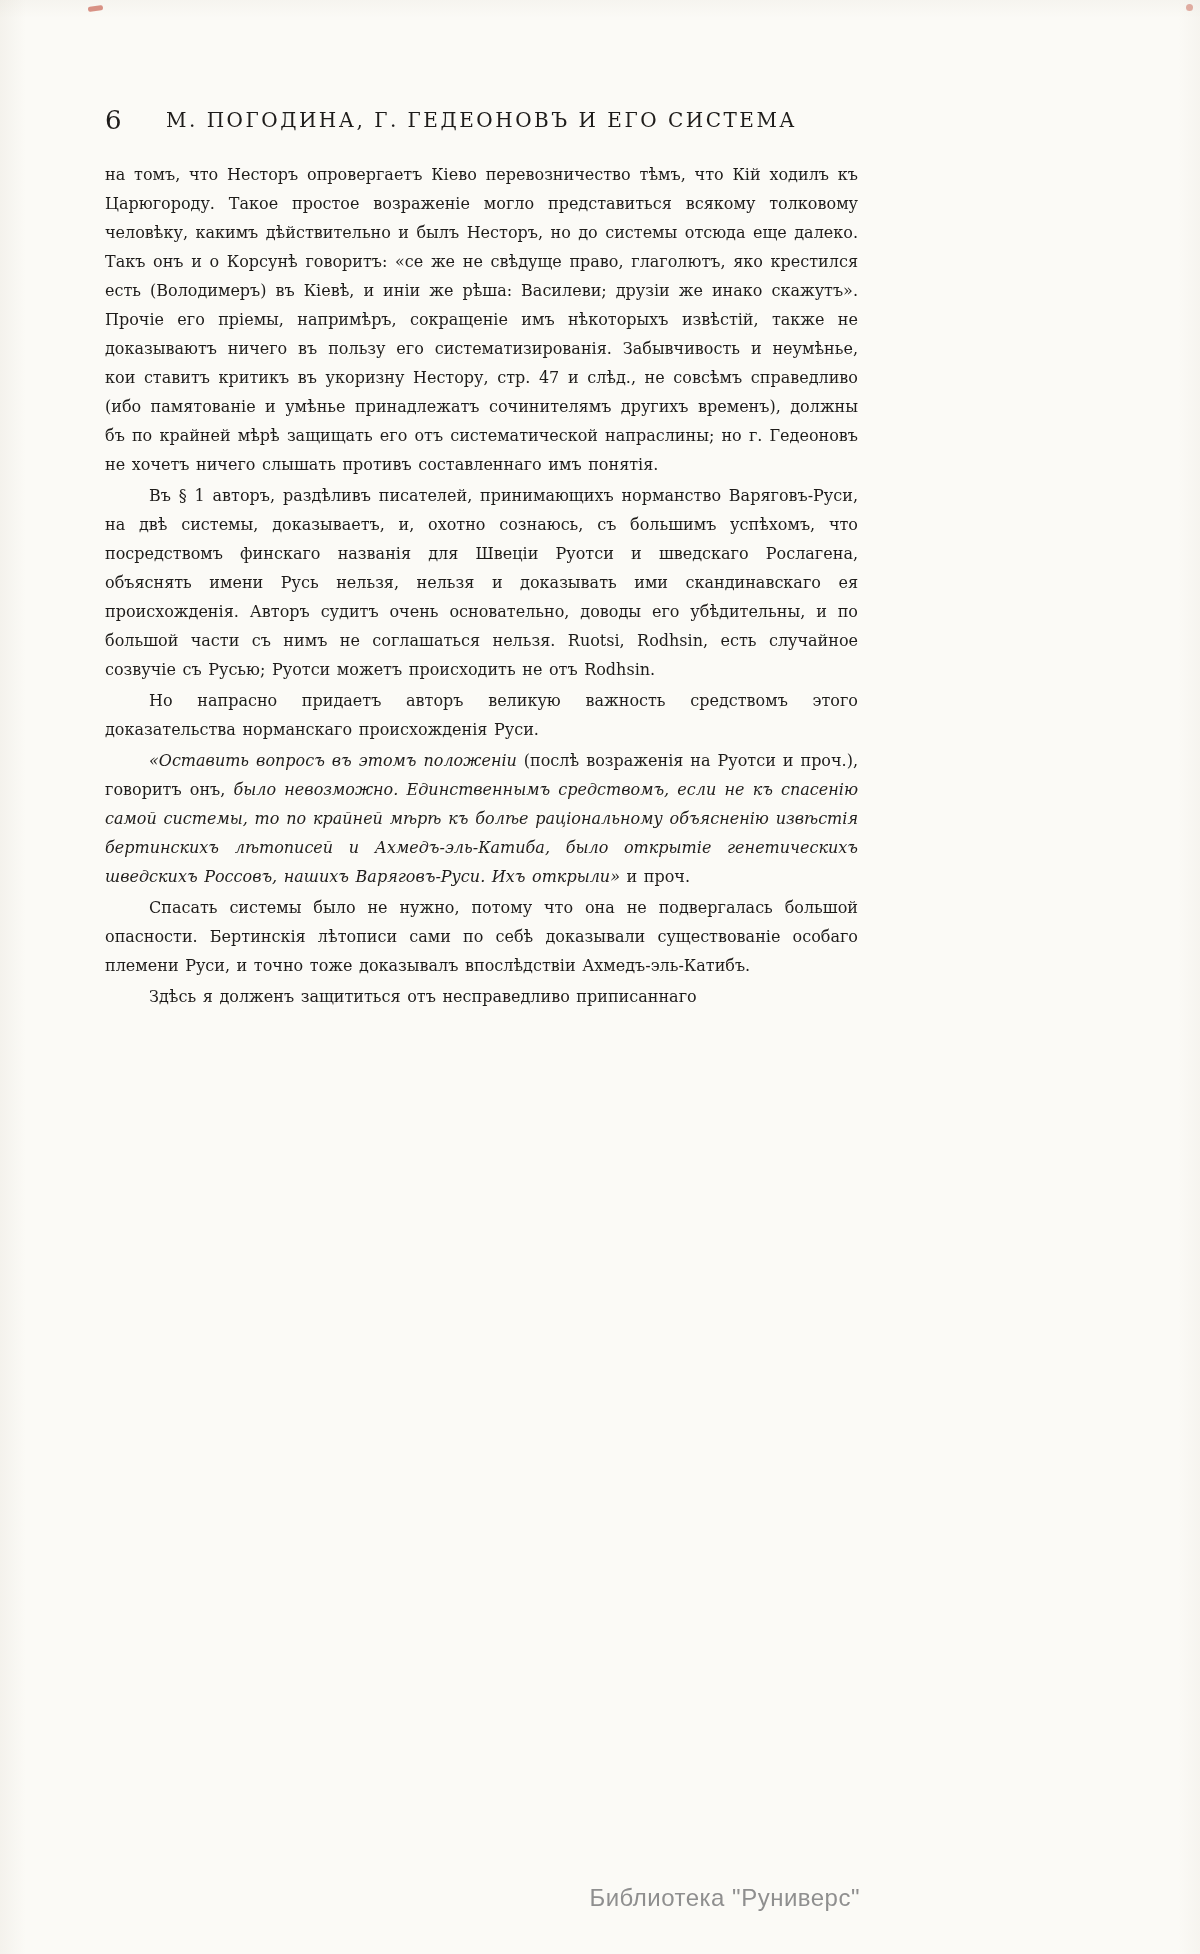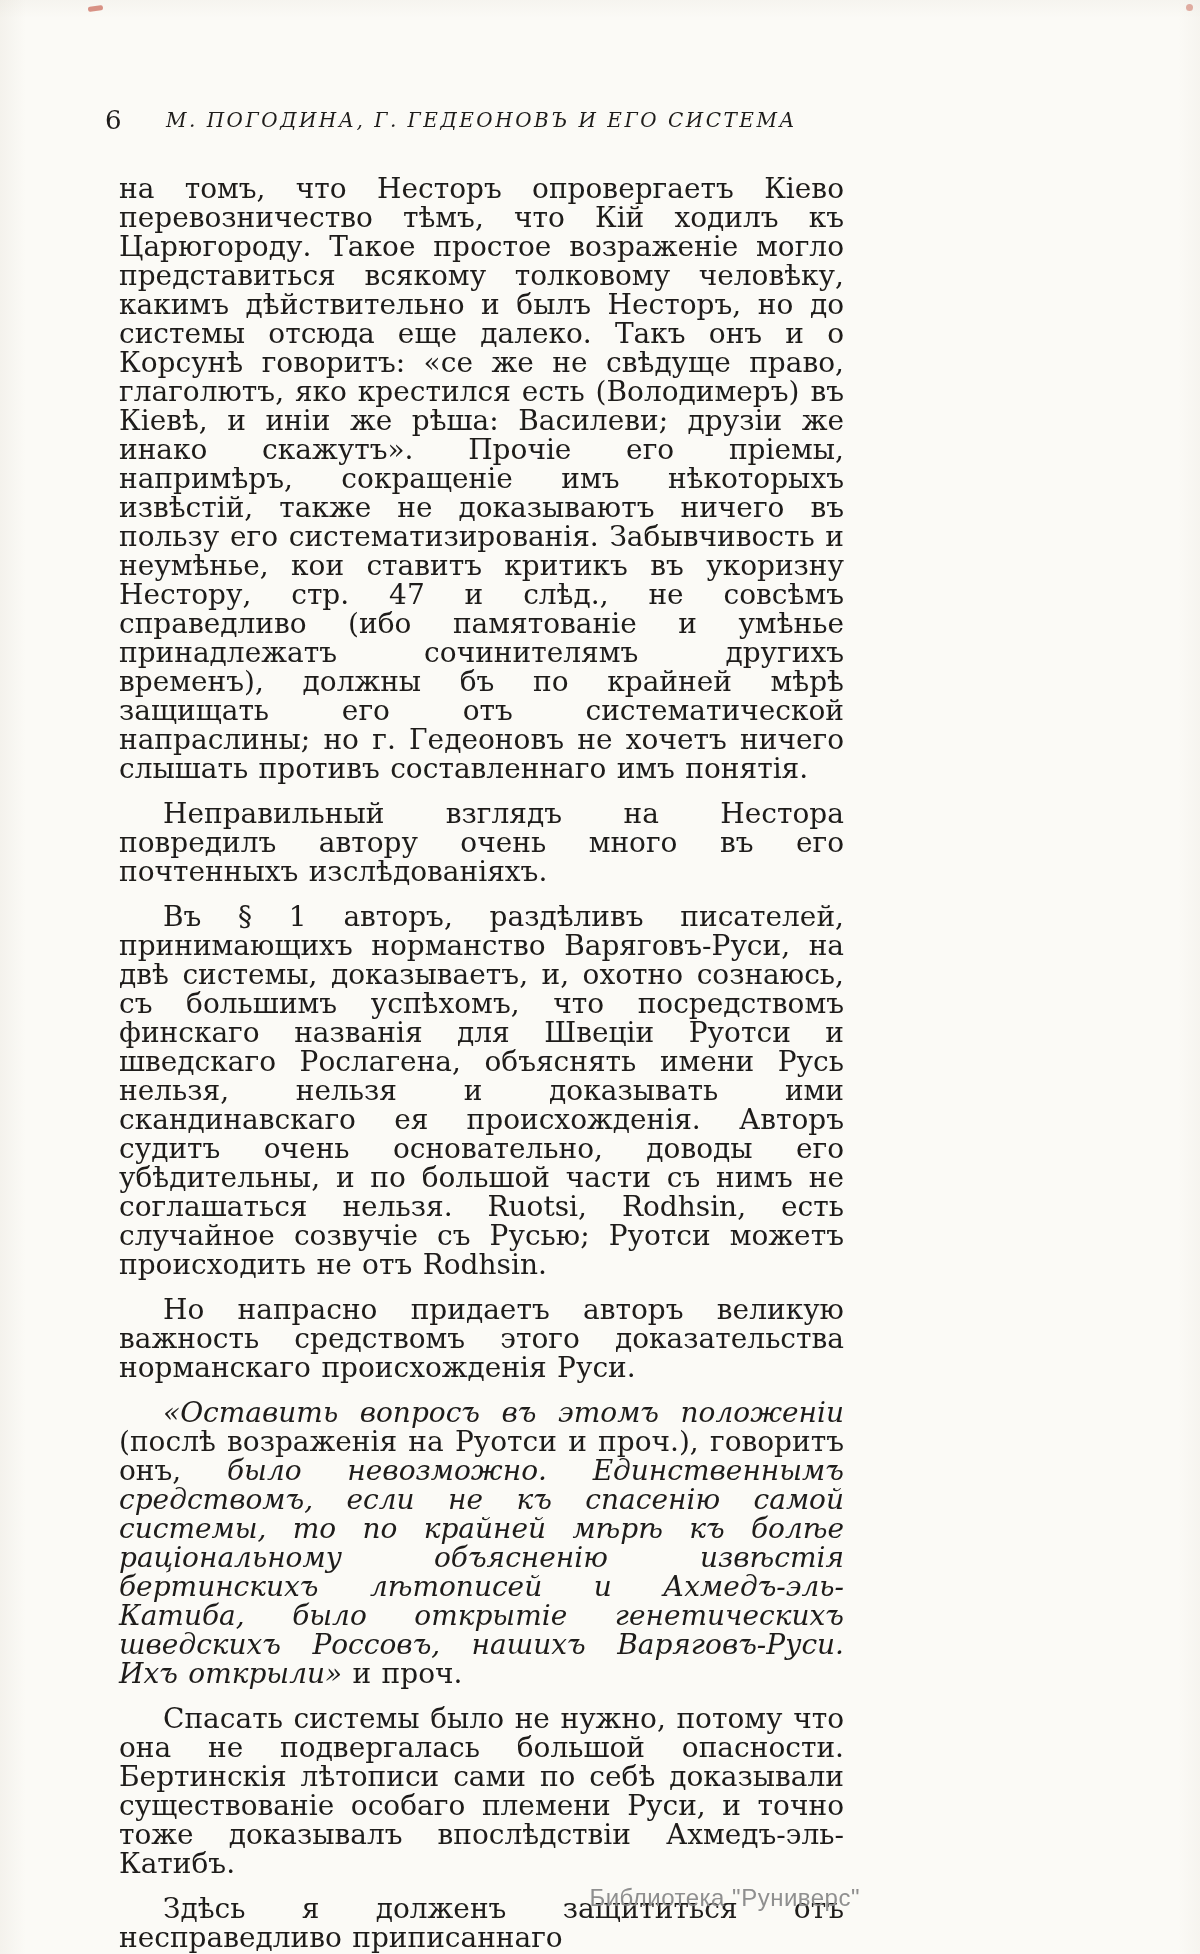--- a/index.html
+++ b/index.html
@@ -49,31 +49,30 @@
     font-size: 26px;
     line-height: 30px;
   }
   .running-title {
     display: block;
     text-align: center;
     font-size: 20px;
     line-height: 32px;
     letter-spacing: 2.5px;
     white-space: nowrap;
-    font-style: italic;
   }
   .text-block {
     position: absolute;
     top: 158px;
     left: 103px;
     width: 757px;
   }
   .para {
-    margin: 16px;
-    font-size: 28px;
+    margin: 2px;
+    font-size: 16px;
     line-height: 29px;
     text-align: justify;
     word-spacing: 1.5px;
   }
   .para.indent { text-indent: 44px; }
   .it { font-style: italic; }
   .watermark {
     position: absolute;
     right: 340px;
     bottom: 42px;
@@ -92,21 +91,20 @@
   <div class="scan-mark-2"></div>
 
   <header class="page-header">
     <span class="page-number">6</span>
     <span class="running-title">М. ПОГОДИНА, Г. ГЕДЕОНОВЪ И ЕГО СИСТЕМА</span>
   </header>
 
   <main class="text-block" id="text-block">
 
   <p class="para"><span>на томъ, что Несторъ опровергаетъ Кіево перевозничество тѣмъ, что Кій ходилъ къ Царюгороду. Такое простое возраженіе могло представиться всякому толковому человѣку, какимъ дѣйствительно и былъ Несторъ, но до системы отсюда еще далеко. Такъ онъ и о Корсунѣ говоритъ: «се же не свѣдуще право, глаголютъ, яко крестился есть (Володимеръ) въ Кіевѣ, и иніи же рѣша: Василеви; друзіи же инако скажутъ». Прочіе его пріемы, напримѣръ, сокращеніе имъ нѣкоторыхъ извѣстій, также не доказываютъ ничего въ пользу его систематизированія. Забывчивость и неумѣнье, кои ставитъ критикъ въ укоризну Нестору, стр. 47 и слѣд., не совсѣмъ справедливо (ибо памятованіе и умѣнье принадлежатъ сочинителямъ другихъ временъ), должны бъ по крайней мѣрѣ защищать его отъ систематической напраслины; но г. Гедеоновъ не хочетъ ничего слышать противъ составленнаго имъ понятія.</span></p>
-      <p class="para indent"><span>Неправильный взглядъ на Нестора повредилъ автору очень много въ его почтенныхъ изслѣдованіяхъ.</span></p>
       <p class="para indent"><span>Въ § 1 авторъ, раздѣливъ писателей, принимающихъ норманство Варяговъ-Руси, на двѣ системы, доказываетъ, и, охотно сознаюсь, съ большимъ успѣхомъ, что посредствомъ финскаго названія для Швеціи Руотси и шведскаго Рослагена, объяснять имени Русь нельзя, нельзя и доказывать ими скандинавскаго ея происхожденія. Авторъ судитъ очень основательно, доводы его убѣдительны, и по большой части съ нимъ не соглашаться нельзя. Ruotsi, Rodhsin, есть случайное созвучіе съ Русью; Руотси можетъ происходить не отъ Rodhsin.</span></p>
       <p class="para indent"><span>Но напрасно придаетъ авторъ великую важность средствомъ этого доказательства норманскаго происхожденія Руси.</span></p>
       <p class="para indent"><span class="it">«Оставить вопросъ въ этомъ положеніи </span><span>(послѣ возраженія на Руотси и проч.), говоритъ онъ, </span><span class="it">было невозможно. Единственнымъ средствомъ, если не къ спасенію самой системы, то по крайней мѣрѣ къ болѣе раціональному объясненію извѣстія бертинскихъ лѣтописей и Ахмедъ-эль-Катиба, было открытіе генетическихъ шведскихъ Россовъ, нашихъ Варяговъ-Руси. Ихъ открыли» </span><span>и проч.</span></p>
       <p class="para indent"><span>Спасать системы было не нужно, потому что она не подвергалась большой опасности. Бертинскія лѣтописи сами по себѣ доказывали существованіе особаго племени Руси, и точно тоже доказывалъ впослѣдствіи Ахмедъ-эль-Катибъ.</span></p>
       <p class="para indent"><span>Здѣсь я долженъ защититься отъ несправедливо приписаннаго</span></p>
     </main>
 
   <div class="watermark">Библиотека "Руниверс"</div>
 
 </div>

